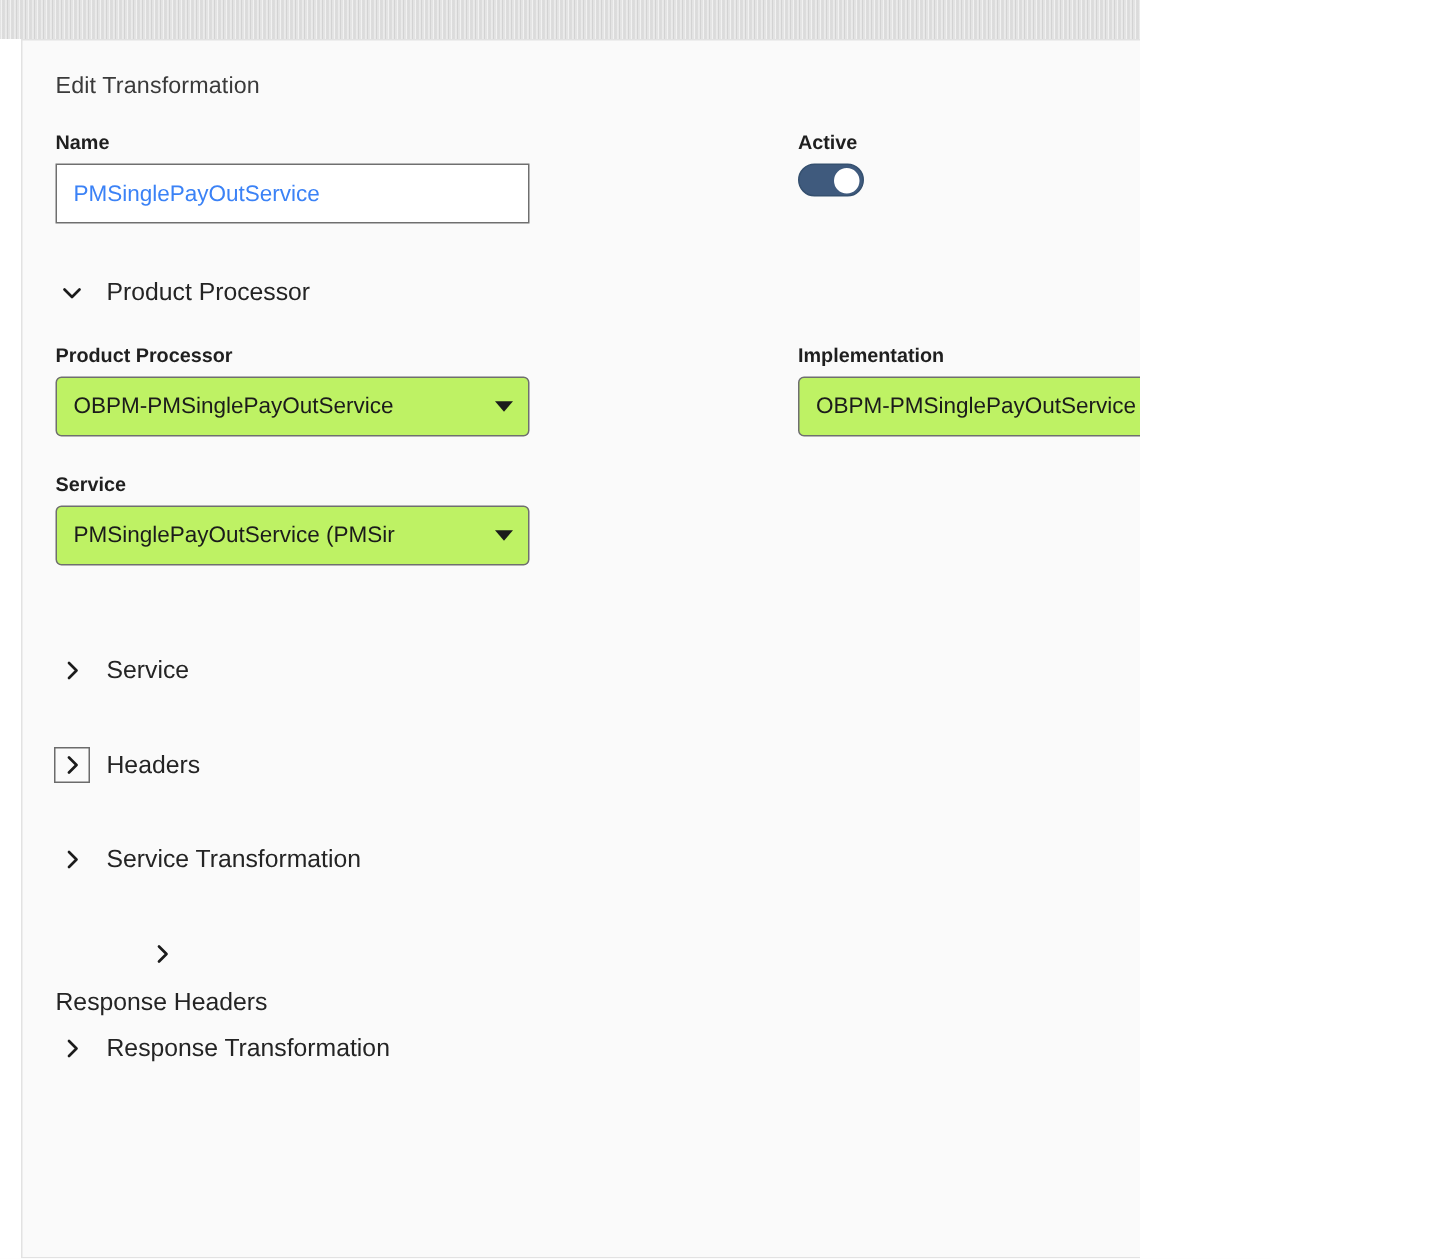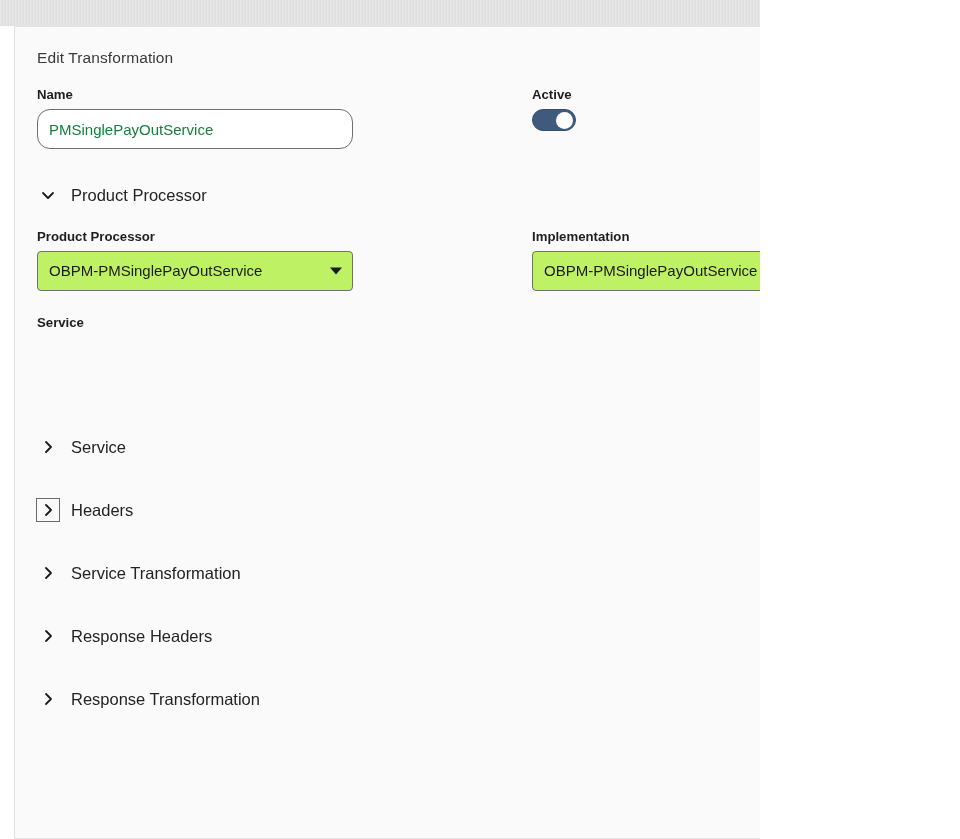--- a/index.html
+++ b/index.html
@@ -71,25 +71,25 @@
     font-size: 13.2px;
     color: #1f1f1f;
     font-weight: bold;
     margin-bottom: 7px;
   }
   .text-input {
     width: 316px;
     height: 40px;
     box-sizing: border-box;
     border: 1px solid #6f6f6f;
-    border-radius: 13px;
+    border-radius: 0;
     background: #ffffff;
     padding: 0 11px;
     font-size: 15px;
-    color: #15803d;
+    color: #3b82f6;
     font-family: "Liberation Sans", sans-serif;
     outline: none;
   }
   .select-wrap {
     position: relative;
     width: 316px;
     height: 40px;
   }
   .select-box {
     width: 316px;
@@ -248,20 +248,24 @@
       <div class="col-right" style="top:202px;">
         <div class="field-label">Implementation</div>
         <div class="select-wrap">
           <div class="select-box">OBPM-PMSinglePayOutService</div>
           <span class="caret"></span>
         </div>
       </div>
 
       <div class="col-left" style="top:288px;">
         <div class="field-label">Service</div>
+        <div class="select-wrap">
+          <div class="select-box">PMSinglePayOutService (PMSir</div>
+          <span class="caret"></span>
+        </div>
       </div>
 
       <div class="section" style="position:absolute; left:22px; top:409px;">
         <span class="chev">
           <svg width="16" height="16" viewBox="0 0 16 16" aria-hidden="true">
             <polyline points="6,3 11,8 6,13" fill="none" stroke="#1b1b1b" stroke-width="1.8" stroke-linecap="round" stroke-linejoin="round"></polyline>
           </svg>
         </span>
         <span class="sec-label">Service</span>
       </div>
@@ -277,21 +281,21 @@
 
       <div class="section" style="position:absolute; left:22px; top:535px;">
         <span class="chev">
           <svg width="16" height="16" viewBox="0 0 16 16" aria-hidden="true">
             <polyline points="6,3 11,8 6,13" fill="none" stroke="#1b1b1b" stroke-width="1.8" stroke-linecap="round" stroke-linejoin="round"></polyline>
           </svg>
         </span>
         <span class="sec-label">Service Transformation</span>
       </div>
 
-      <div class="section" style="position:absolute; left:22px; top:598px;">
+      <div class="section" style="position:absolute; left:22px; top:598px;flex-direction:column;">
         <span class="chev">
           <svg width="16" height="16" viewBox="0 0 16 16" aria-hidden="true">
             <polyline points="6,3 11,8 6,13" fill="none" stroke="#1b1b1b" stroke-width="1.8" stroke-linecap="round" stroke-linejoin="round"></polyline>
           </svg>
         </span>
         <span class="sec-label">Response Headers</span>
       </div>
 
       <div class="section" style="position:absolute; left:22px; top:661px;justify-content:flex-end;">
         <span class="chev">

